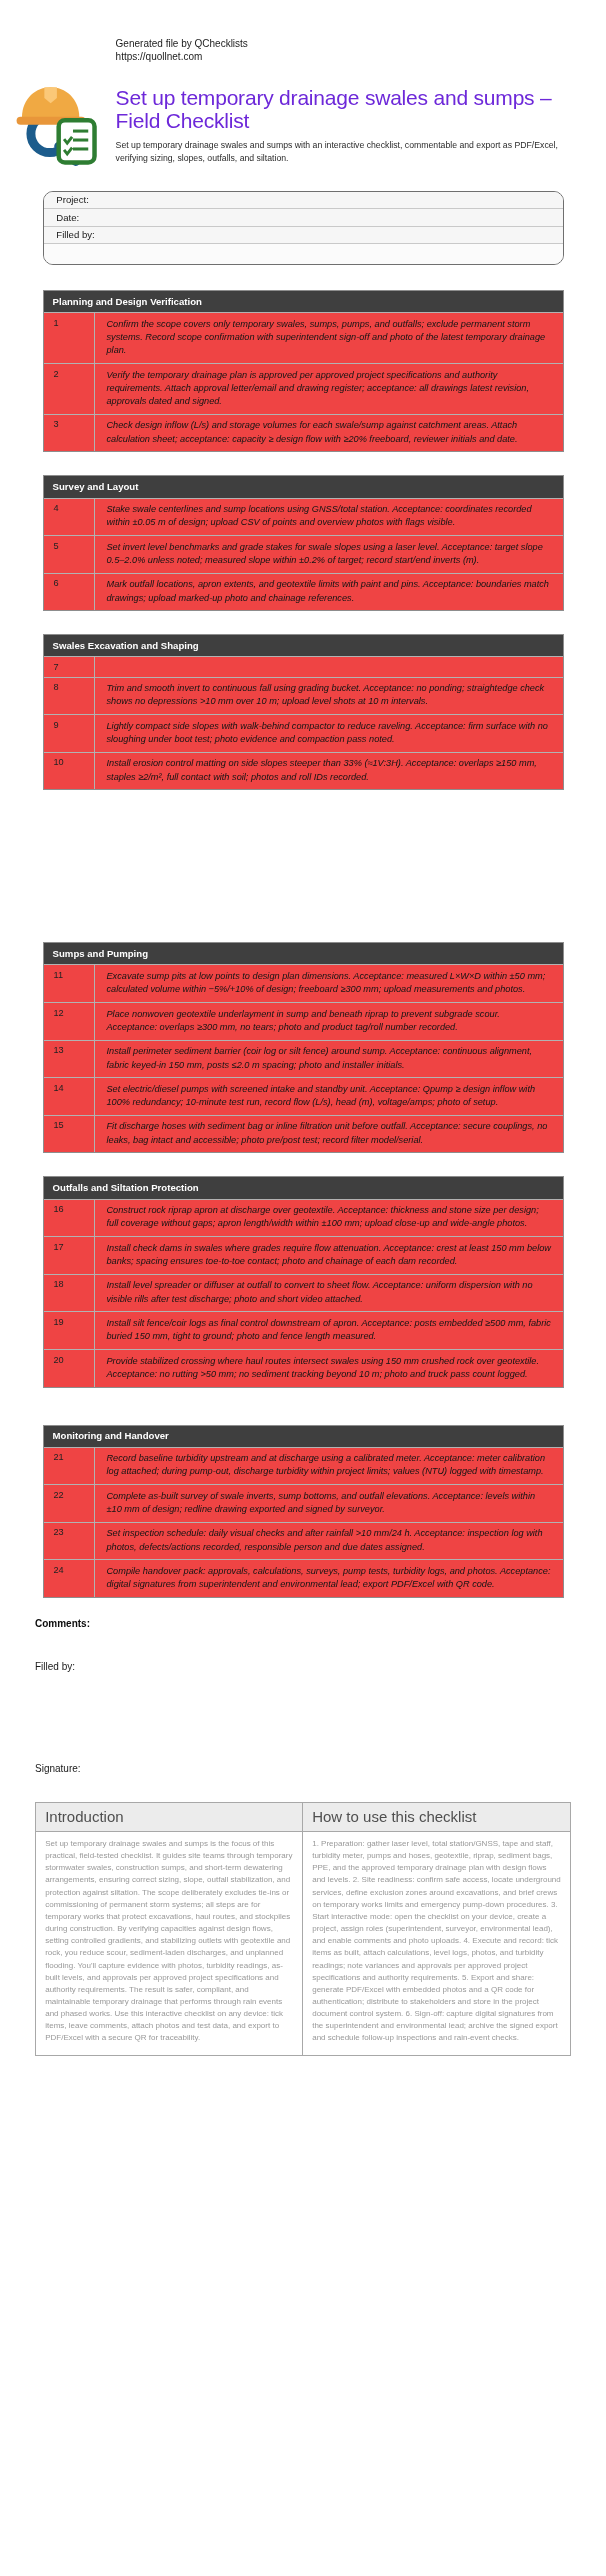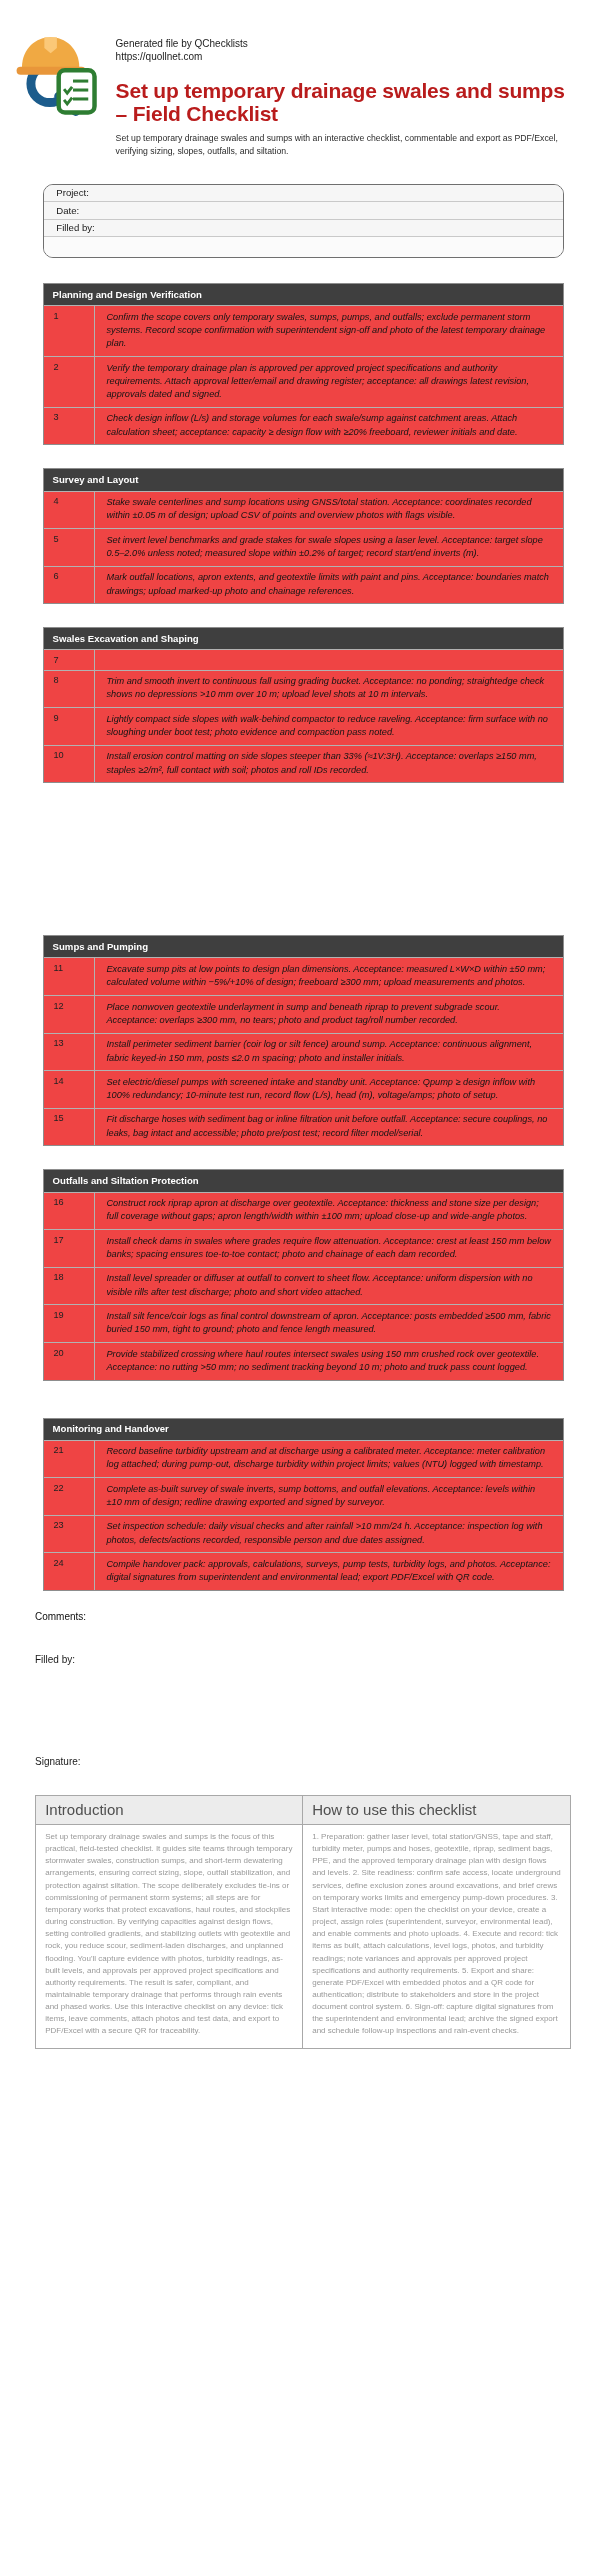--- a/index.html
+++ b/index.html
@@ -1,45 +1,45 @@
 <!DOCTYPE html>
 <html style="font-size:14.7px"><head>
 <meta charset="utf-8">
 <style>
   html,body{margin:0;padding:0;background:#ffffff;}
   body{width:607px;height:2576px;font-family:"Liberation Sans",sans-serif;color:#111;position:relative;overflow:hidden;}
   .page{padding:0 35px;}
 
   
-  .header{display:flex;align-items:flex-start;margin:30px 0 0 -24px;}
+  .header{display:flex;align-items:flex-end;margin:30px 0 0 -24px;}
   .logo{width:90px;height:86px;flex:none;}
   .header-divider{width:1.8px;background:#9a9a9a;margin:5.5px 11px 1.8px 1.8px;}
   .header-text{padding-top:7.3px;flex:1;}
   .gen-line{font-size:10px;color:#1c1c1c;line-height:1.32;}
-  .doc-title{font-size:21px;line-height:1.13;color:#b91c1c;margin-top:15px;letter-spacing:-0.2px;font-weight:bold;}
+  .doc-title{font-size:21px;line-height:1.13;color:#6d28d9;margin-top:22px;letter-spacing:-0.2px;}
   .doc-subtitle{font-size:8.7px;color:#2b2b2b;line-height:1.55;margin-top:5.5px;max-width:477px;}
 
   
   .meta-box{margin:25px 0 0 8.3px;width:519px;border:1.3px solid #6f6f6f;border-radius:10px;background:#fbfbfb;overflow:hidden;}
   .meta-row{height:16.5px;border-bottom:0.9px solid #c9c9c9;display:flex;align-items:center;padding:0 12px;font-size:9.6px;color:#1a1a1a;background:#f6f6f6;}
   .meta-row:last-child{border-bottom:none;height:20px;background:#fbfbfb;}
 
   
   #sections{margin-left:8.3px;width:521px;}
   .section{border:0.9px solid #8d8d8d;margin-top:23px;background:#ef4444;}
   .section:first-child{margin-top:25px;}
   .section:nth-child(4){margin-top:152px;}
   .section:nth-child(6){margin-top:37px;}
   .section-header{background:#3f3f3f;color:#ffffff;font-weight:bold;font-size:9.6px;padding:4.6px 8.3px 5.5px;}
   .row{display:flex;border-top:0.9px solid #b2b2b2;}
   .cell-num{width:41px;flex:none;border-right:0.9px solid #b2b2b2;padding:4.6px 0 4.6px 9.2px;font-size:9.2px;color:#222;}
   .cell-text{flex:1;padding:4.6px 11px 5.5px 11px;font-size:9.2px;line-height:1.44;color:#141414;font-style:italic;}
 
   
-  .comments-label{margin-top:20px;font-size:10px;font-weight:normal;color:#0d0d0d;}
+  .comments-label{margin-top:20px;font-size:10px;font-weight:bold;color:#0d0d0d;}
   .filledby-label{margin-top:32px;font-size:10px;color:#1a1a1a;}
   .signature-label{margin-top:91px;font-size:10px;color:#1a1a1a;}
 
   
   .footer-table{margin-top:28.5px;width:534px;border:0.9px solid #a8a8a8;}
   .frow{display:flex;}
   .fcol{width:50%;box-sizing:border-box;}
   .fcol-left{border-right:0.9px solid #a8a8a8;}
   .footer-head{background:#ececec;border-bottom:0.9px solid #a8a8a8;}
   .footer-head .fcol{font-weight:normal;font-size:15px;color:#4f4f4f;padding:4.6px 9.2px 5.5px;}

